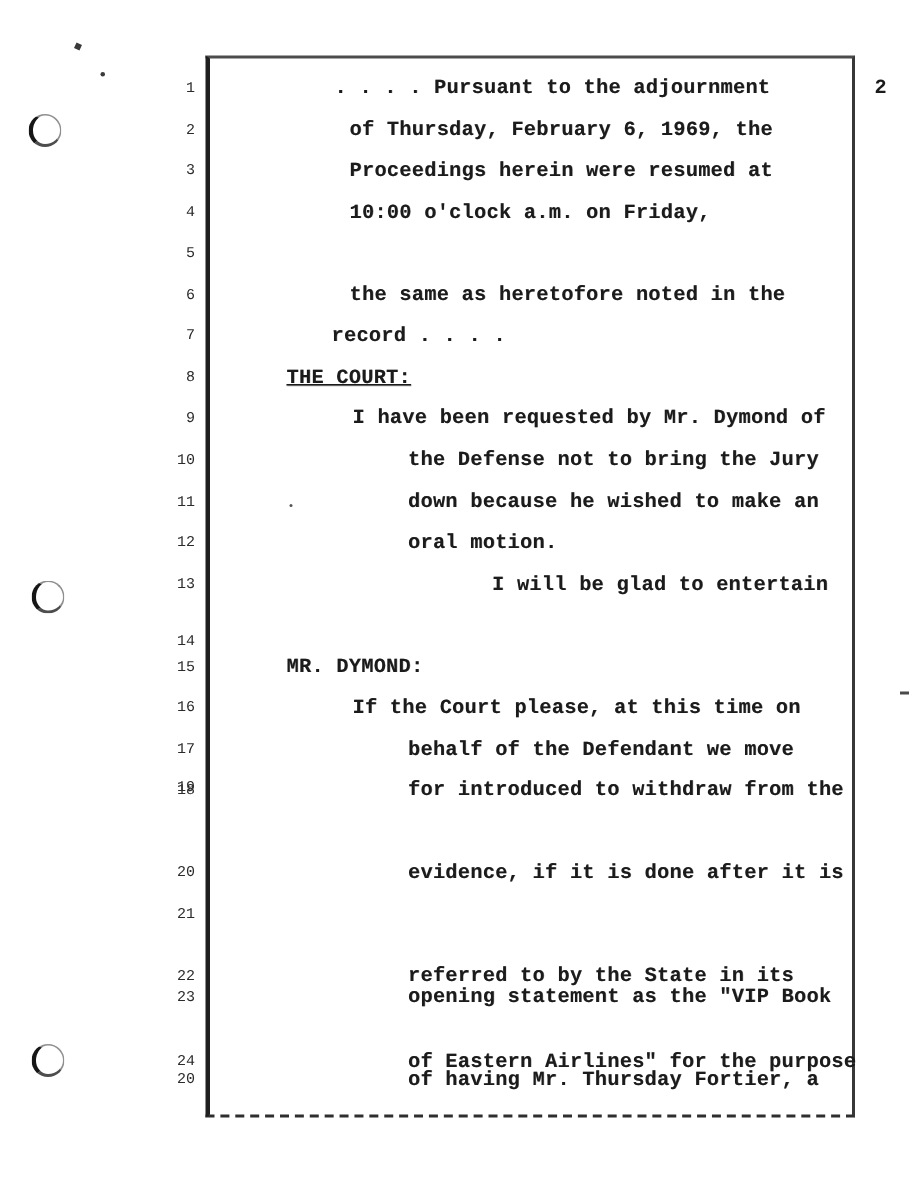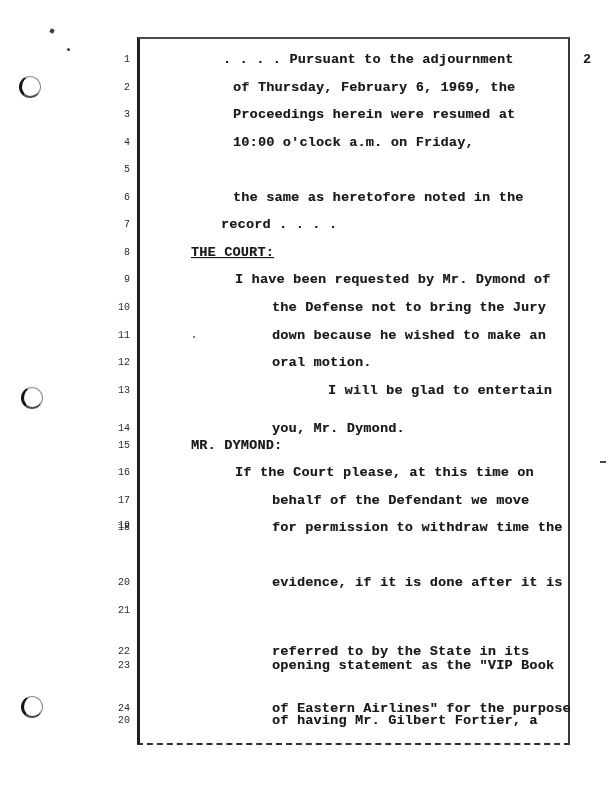--- a/index.html
+++ b/index.html
@@ -154,37 +154,36 @@
       <div class="trow" style="top: 349.05px;">
         <span class="lnum">12</span>
         <span class="ltext" style="left: 272px;">oral motion.</span>
       </div>
       <div class="trow" style="top: 376.6px;">
         <span class="lnum">13</span>
         <span class="ltext" style="left: 328px;">I will be glad to entertain</span>
       </div>
       <div class="trow" style="top: 404.15px; margin-top: 11px;">
         <span class="lnum">14</span>
-        <span class="ltext" style="left: 272px;">you, Mr. Dymond.</span>
       </div>
       <div class="trow" style="top: 431.7px;">
         <span class="lnum">15</span>
         <span class="ltext" style="left: 191px;">MR. DYMOND:</span>
       </div>
       <div class="trow" style="top: 459.25px;">
         <span class="lnum">16</span>
         <span class="ltext" style="left: 235px;">If the Court please, at this time on</span>
       </div>
       <div class="trow" style="top: 486.8px; padding-left: 18px;">
         <span class="lnum">17</span>
         <span class="ltext" style="left: 272px;">behalf of the Defendant we move</span>
       </div>
       <div class="trow" style="top: 514.35px;">
         <span class="lnum">18</span>
-        <span class="ltext" style="left: 272px;">for permission to withdraw time the</span>
+        <span class="ltext" style="left: 272px;">for introduced to withdraw from the</span>
       </div>
       <div class="trow" style="top: 512px; padding-left: 20px;">
         <span class="lnum">19</span>
       </div>
       <div class="trow" style="top: 569.45px;">
         <span class="lnum">20</span>
         <span class="ltext" style="left: 272px;">evidence, if it is done after it is</span>
       </div>
       <div class="trow" style="top: 597px;">
         <span class="lnum">21</span>
@@ -196,17 +195,17 @@
       <div class="trow" style="top: 652.1px;">
         <span class="lnum">23</span>
         <span class="ltext" style="left: 272px;">opening statement as the "VIP Book</span>
       </div>
       <div class="trow" style="top: 695px;">
         <span class="lnum">24</span>
         <span class="ltext" style="left: 272px;">of Eastern Airlines" for the purpose</span>
       </div>
       <div class="trow" style="top: 707.2px;">
         <span class="lnum">20</span>
-        <span class="ltext" style="left: 272px;">of having Mr. Gilbert Fortier, a</span>
+        <span class="ltext" style="left: 272px;">of having Mr. Thursday Fortier, a</span>
       </div>
     </div>
 
 </div>
 
 </body></html>

